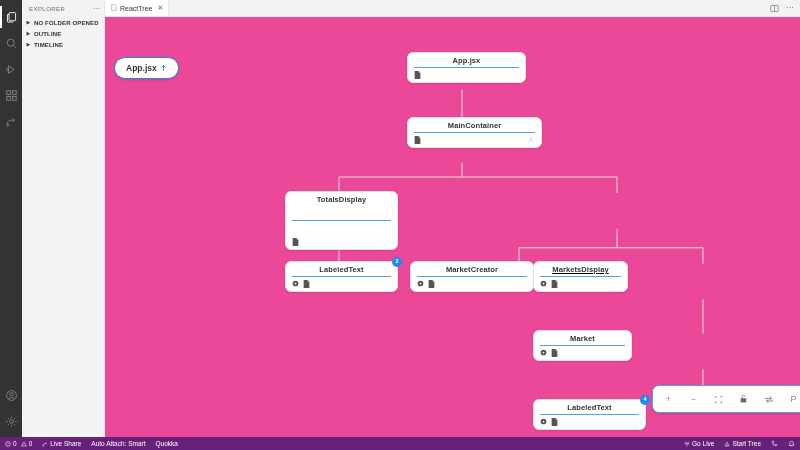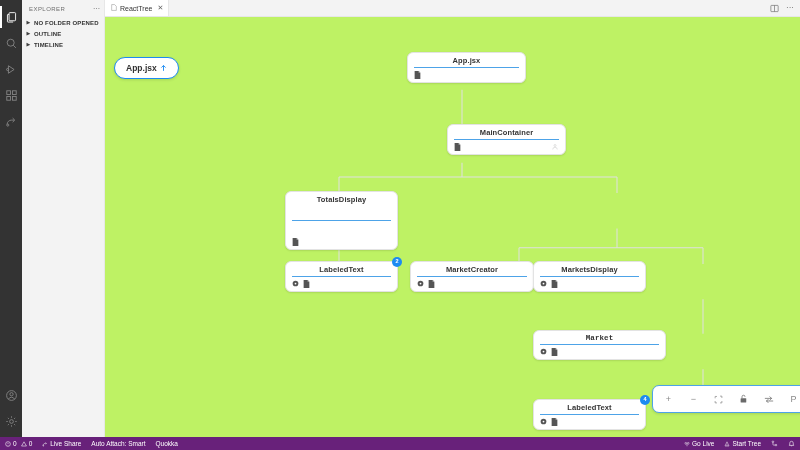--- a/index.html
+++ b/index.html
@@ -80,21 +80,21 @@
   .tab-label { font-size: 7px; color: #333333; }
   .tab-close { font-size: 7px; color: #666; margin-left: 2px; }
   .tab-actions {
     margin-left: auto; display: flex; align-items: center; gap: 7px;
     padding-right: 6px;
   }
   .tab-act { color: #6f6f6f; display: flex; align-items: center; }
 
   
   .canvas {
-    flex: 1; position: relative; background: #bef264; overflow: hidden;
+    flex: 1; position: relative; background: #ec4899; overflow: hidden;
   }
   .canvas-svg { position: absolute; inset: 0; width: 100%; height: 100%; }
 
   
   .node {
     position: absolute;
     background: #ffffff;
     border: 1px solid #e3e3e3;
     border-radius: 6px;
     box-shadow: 0 1px 2px rgba(0,0,0,.10), 0 0 0 .5px rgba(0,0,0,.02);
@@ -293,21 +293,21 @@
           <div class="node-foot">
             <span class="ico">
               <svg width="7" height="8" viewBox="0 0 12 14" fill="currentColor">
                   <path d="M1 0h7l3 3v11H1z" fill="#555"></path>
                   <path d="M8 0l3 3H8z" fill="#bbb"></path>
                 </svg>
             </span>
           </div>
         </div>
 
-        <div class="node" style="left:302px; top:107px; width:119px;margin-left:40px;">
+        <div class="node" style="left:302px; top:100px; width:135px;">
           <div class="node-title">MainContainer</div>
           <div class="node-rule"></div>
           <div class="node-foot">
             <span class="ico">
               <svg width="7" height="8" viewBox="0 0 12 14" fill="currentColor">
                   <path d="M1 0h7l3 3v11H1z" fill="#555"></path>
                   <path d="M8 0l3 3H8z" fill="#bbb"></path>
                 </svg>
             </span>
             <span class="spacer"></span>
@@ -366,40 +366,40 @@
             </span>
             <span class="ico">
               <svg width="7" height="8" viewBox="0 0 12 14" fill="currentColor">
                   <path d="M1 0h7l3 3v11H1z" fill="#555"></path>
                   <path d="M8 0l3 3H8z" fill="#bbb"></path>
                 </svg>
             </span>
           </div>
         </div>
 
-        <div class="node" style="left:428px; top:244px; width:113px;">
+        <div class="node" style="left:428px; top:244px; width:95px;text-decoration:underline;">
           <div class="node-title">MarketsDisplay</div>
           <div class="node-rule"></div>
           <div class="node-foot">
             <span class="ico">
               <svg width="7" height="7" viewBox="0 0 16 16" fill="#555">
                   <circle cx="8" cy="8" r="6.5"></circle>
                   <circle cx="8" cy="8" r="2" fill="#fff"></circle>
                 </svg>
             </span>
             <span class="ico">
               <svg width="7" height="8" viewBox="0 0 12 14" fill="currentColor">
                   <path d="M1 0h7l3 3v11H1z" fill="#555"></path>
                   <path d="M8 0l3 3H8z" fill="#bbb"></path>
                 </svg>
             </span>
           </div>
         </div>
 
-        <div class="node" style="left:428px; top:313px; width:133px;font-family:Liberation Mono, monospace;">
+        <div class="node" style="left:428px; top:313px; width:99px;">
           <div class="node-title">Market</div>
           <div class="node-rule"></div>
           <div class="node-foot">
             <span class="ico">
               <svg width="7" height="7" viewBox="0 0 16 16" fill="#555">
                   <circle cx="8" cy="8" r="6.5"></circle>
                   <circle cx="8" cy="8" r="2" fill="#fff"></circle>
                 </svg>
             </span>
             <span class="ico">

